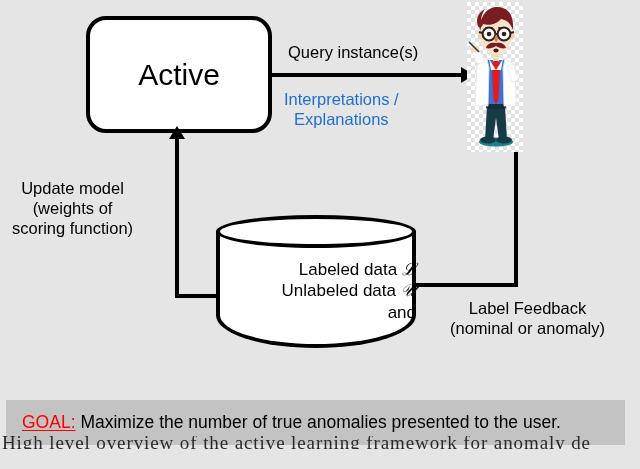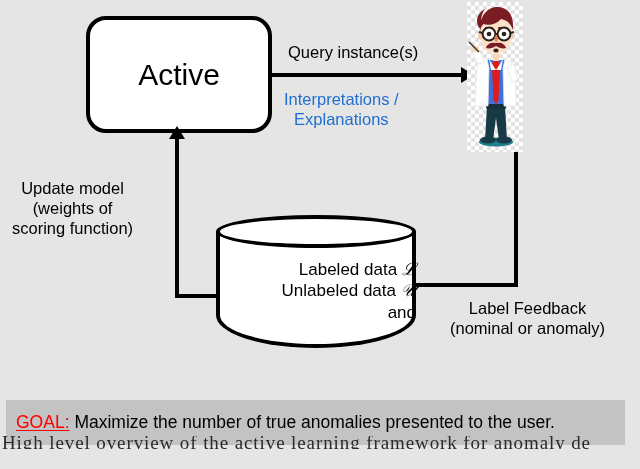--- a/index.html
+++ b/index.html
@@ -205,21 +205,21 @@
     position: absolute;
     left: 6px;
     top: 400px;
     width: 619px;
     height: 45px;
     background: #c3c3c3;
     display: flex;
     align-items: center;
   }
   #goal-banner .inner {
-    padding-left: 10px;
+    padding-left: 16px;
     font-size: 17.5px;
     color: #000000;
     white-space: nowrap;
   }
   #goal-word {
     color: #ff0000;
     text-decoration: underline;
     text-decoration-color: #ff0000;
     text-underline-offset: 2px;
   }

